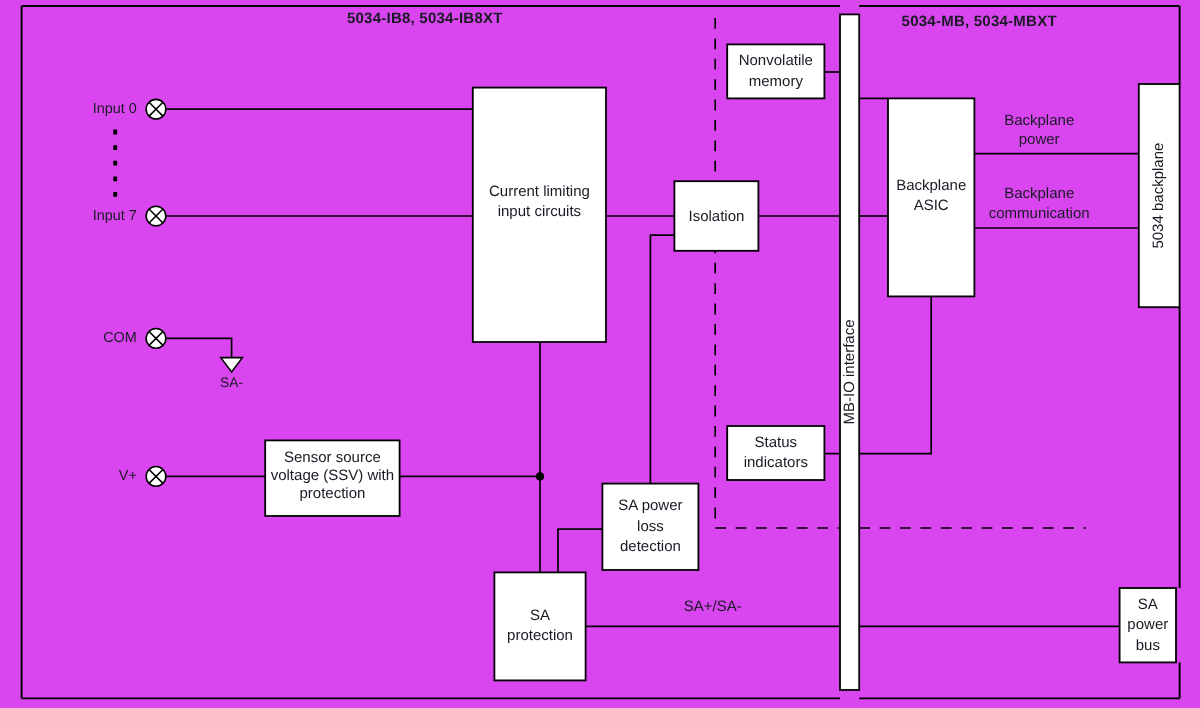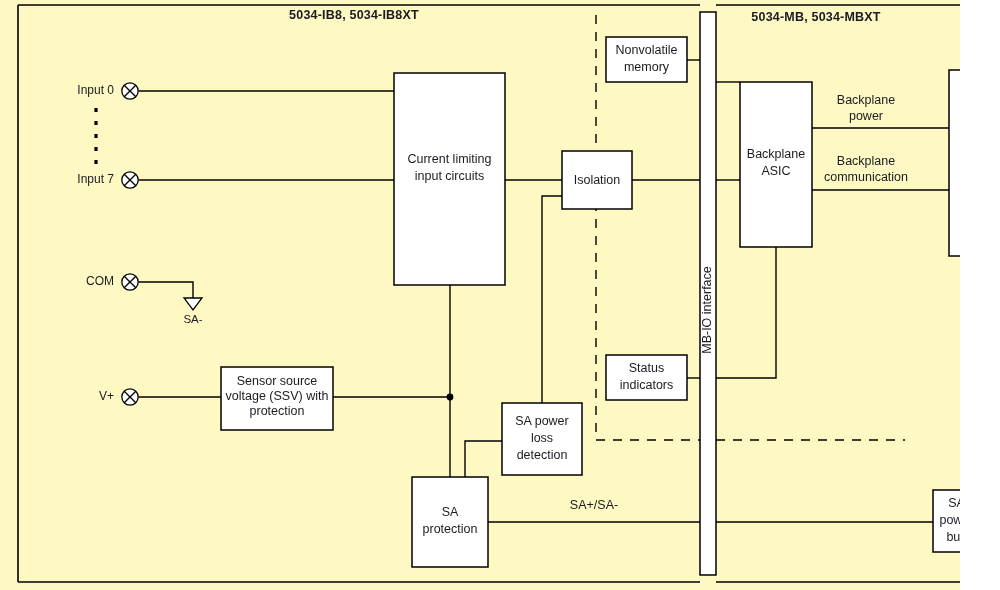--- a/index.html
+++ b/index.html
@@ -2,26 +2,25 @@
 <html><head>
 <meta charset="utf-8">
 <style>
   html, body {
     margin: 0;
     padding: 0;
     background: #ffffff;
   }
   #diagram-root {
     position: relative;
-    width: 912px;
+    width: 1000px;
     height: 590px;
-    background: #fef9c3;
+    background: #d946ef;
     font-family: "Liberation Sans", sans-serif;
     overflow: hidden;
-    padding-left: 48px;
   }
   svg#diagram-svg {
     position: absolute;
     top: 0; left: 0;
     width: 1000px;
     height: 590px;
     display: block;
   }
   .wire { stroke: #000000; stroke-width: 1.4; fill: none; }
   .wire-dash { stroke: #000000; stroke-width: 1.4; fill: none; stroke-dasharray: 9 8; }

